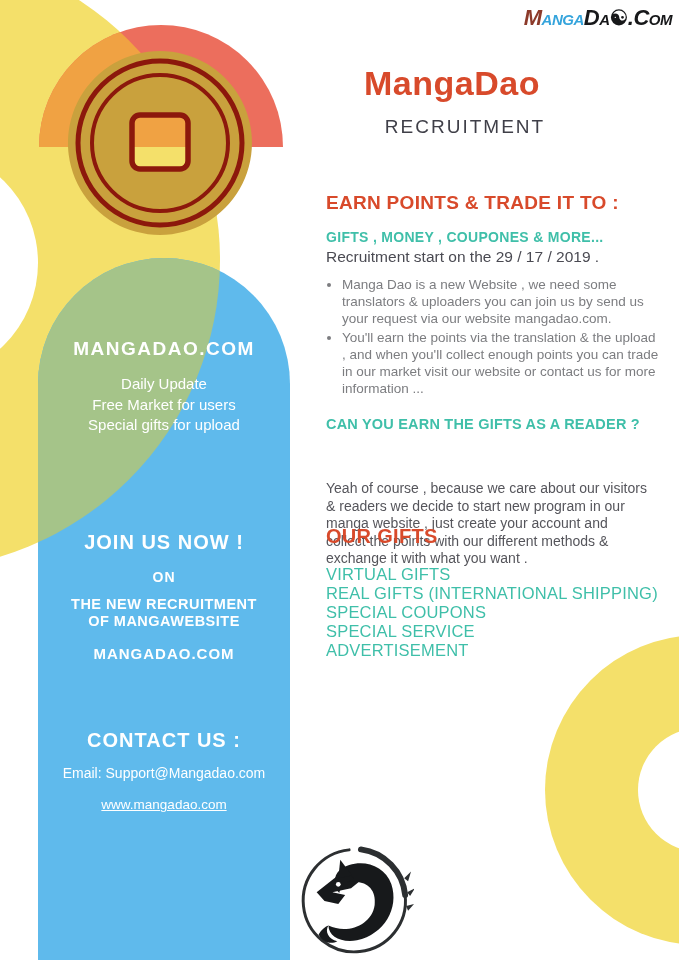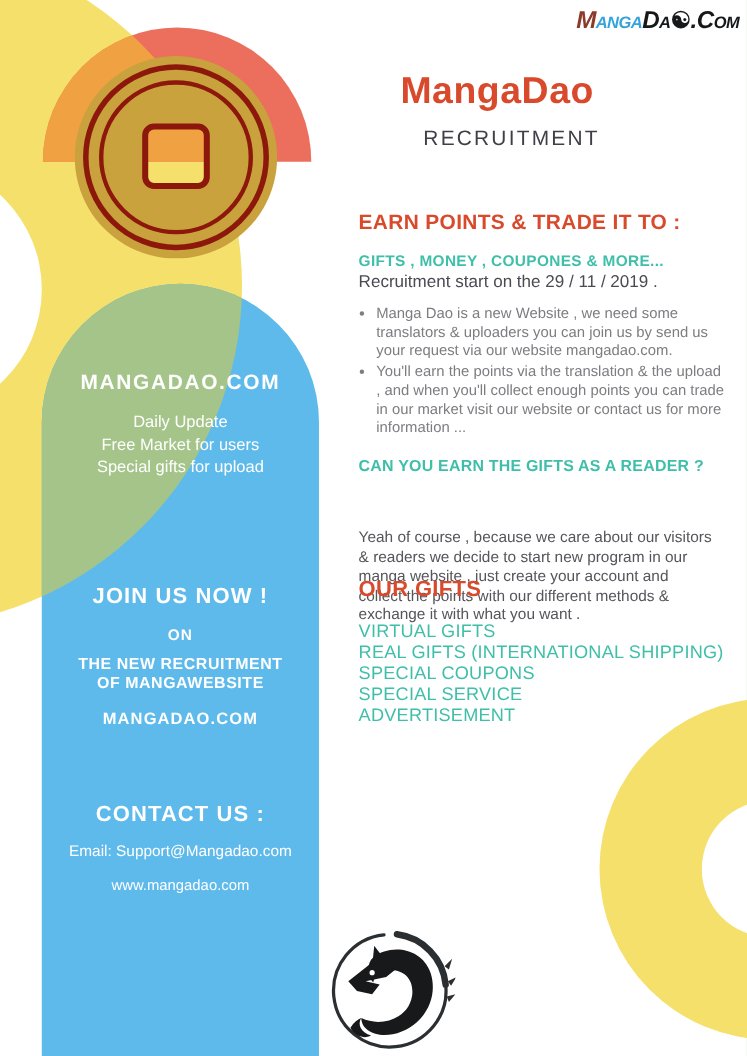--- a/index.html
+++ b/index.html
@@ -45,21 +45,21 @@
   
   .arch-text{position:absolute;left:0;width:100%;text-align:center;color:#ffffff;z-index:6;}
   #arch-site{top:80px;font-size:19px;font-weight:700;letter-spacing:1.5px;}
   #arch-features{top:116px;font-size:15px;line-height:20.5px;font-weight:400;}
   #arch-join{top:273px;font-size:20px;font-weight:700;letter-spacing:1px;}
   #arch-on{top:311px;font-size:14px;font-weight:700;letter-spacing:1px;}
   #arch-generation{top:338px;font-size:14.5px;font-weight:700;line-height:16.5px;letter-spacing:0.5px;}
   #arch-site2{top:387px;font-size:15px;font-weight:700;letter-spacing:1px;}
   #arch-contact{top:471px;font-size:20px;font-weight:700;letter-spacing:1px;}
   #arch-email{top:507px;font-size:14px;}
-  #arch-www{top:539px;font-size:13.5px;}
+  #arch-www{top:539px;font-size:13.5px;text-decoration:underline;}
 
   
   #dragon-logo{left:296px;top:841px;width:118px;height:118px;z-index:10;}
 </style>
 </head>
 <body>
 
 <div class="abs" id="yellow-blob"></div>
 <div class="abs" id="yellow-hole"></div>
 <div class="abs" id="red-semi">
@@ -101,21 +101,21 @@
 
 <div class="abs" id="brand-logo">
   <span class="lg-m sc">M</span><span class="lg-blue sc">anga</span><span class="lg-blk sc">Da</span><span class="lg-yy">☯</span><span class="lg-blk sc">.Com</span>
 </div>
 
 <div class="abs" id="main-title">MangaDao</div>
 <div class="abs" id="main-subtitle">RECRUITMENT</div>
 
 <div class="abs" id="earn-heading">EARN POINTS &amp; TRADE IT TO :</div>
 <div class="abs" id="gifts-line">GIFTS , MONEY , COUPONES &amp; MORE...</div>
-<div class="abs" id="start-line">Recruitment  start on the 29 / 11 / 2019 .</div>
+<div class="abs" id="start-line">Recruitment  start on the 29 / 17 / 2019 .</div>
 
 <div class="abs" id="bullet-list">
   <ul>
     <li>Manga Dao  is a new Website , we need some translators &amp; uploaders you can join us by send us your request via our website mangadao.com.</li>
     <li>You'll earn the points via the translation &amp; the upload , and when you'll collect enough points you can trade in our market visit our website or contact us for more information ...</li>
   </ul>
 </div>
 
 <div class="abs" id="reader-heading">CAN YOU EARN THE GIFTS AS A READER ?</div>
 <div class="abs" id="reader-text">Yeah of course , because we care about our visitors &amp; readers we decide to start new program in our manga website , just create your account and collect the points with our different methods &amp; exchange it with what you want .</div>

